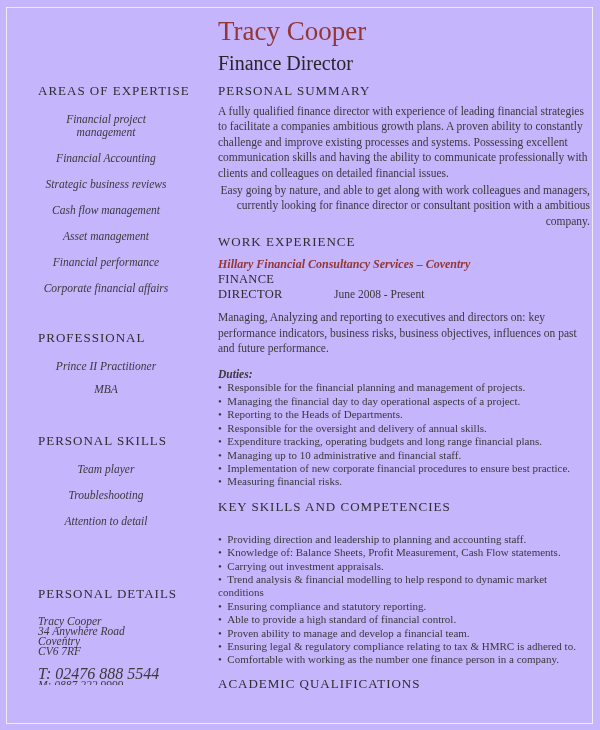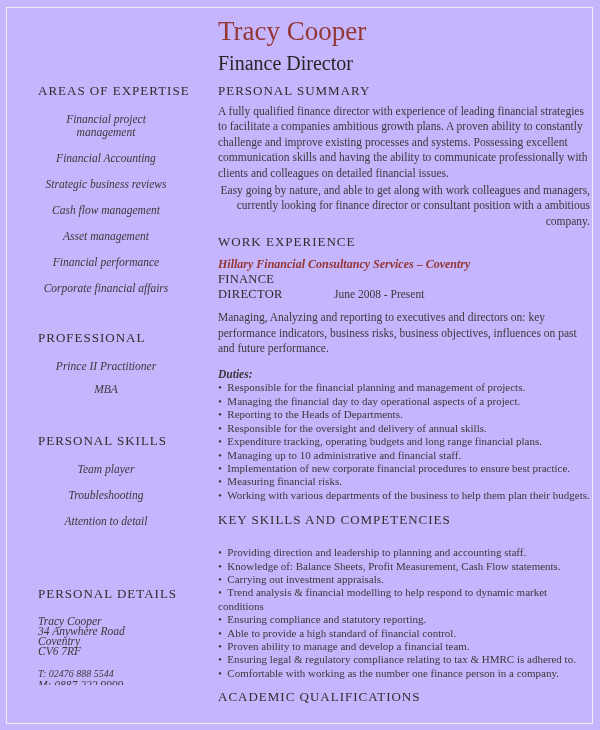--- a/index.html
+++ b/index.html
@@ -32,21 +32,21 @@
   .side-sec .sec-heading { margin-bottom:16px; }
   .side-item {
     font-style:italic; font-size:11.5px; line-height:13px;
     width:136px; margin-bottom:13px; color:#3a3a3a;text-align:center;
   }
   .sec-professional { margin-top:36px; }
   .sec-professional .side-item { margin-bottom:10px; }
   .sec-skills { margin-top:38px; }
   .sec-details { margin-top:59px; }
   .addr-line { font-style:italic; font-size:11.5px; line-height:10px; }
-  .phone { font-style:italic; font-size:10px; line-height:12px; margin-top:12px;font-family:Liberation Serif, serif; }
+  .phone { font-style:italic; font-size:16px; line-height:12px; margin-top:12px;font-family:Liberation Serif, serif; }
   .phone-cropped { font-style:italic; font-size:11.5px; line-height:11px; height:5px; overflow:hidden; }
 
   
   .main p { margin:0; font-size:11.5px; line-height:15.4px; }
   .summary .sec-heading { margin-bottom:7px; }
   .para2 { margin-top:2px !important;text-align:right; }
 
   .sec-work { margin-top:6px; }
   .company {
     color:#943634; font-weight:bold; font-style:italic;
@@ -134,21 +134,20 @@
         <p class="work-intro">Managing, Analyzing and reporting to executives and directors on: key performance indicators, business risks, business objectives, influences on past and future performance.</p>
         <div class="duties-label">Duties:</div>
         <div class="blt">Responsible for the financial planning and management of projects.</div>
         <div class="blt">Managing the financial day to day operational aspects of a project.</div>
         <div class="blt">Reporting to the Heads of Departments.</div>
         <div class="blt">Responsible for the oversight and delivery of annual skills.</div>
         <div class="blt">Expenditure tracking, operating budgets and long range financial plans.</div>
         <div class="blt">Managing up to 10 administrative and financial staff.</div>
         <div class="blt">Implementation of new corporate financial procedures to ensure best practice.</div>
         <div class="blt">Measuring financial risks.</div>
-        <div class="blt">Working with various departments of the business to help them plan their budgets.</div>
       </div>
 
       <div class="sec-keyskills">
         <h3 class="sec-heading">KEY SKILLS AND COMPETENCIES</h3>
         <div class="blt">Providing direction and leadership to planning and accounting staff.</div>
         <div class="blt">Knowledge of: Balance Sheets, Profit Measurement, Cash Flow statements.</div>
         <div class="blt">Carrying out investment appraisals.</div>
         <div class="blt">Trend analysis &amp; financial modelling to help respond to dynamic market conditions</div>
         <div class="blt">Ensuring compliance and statutory reporting.</div>
         <div class="blt">Able to provide a high standard of financial control.</div>

